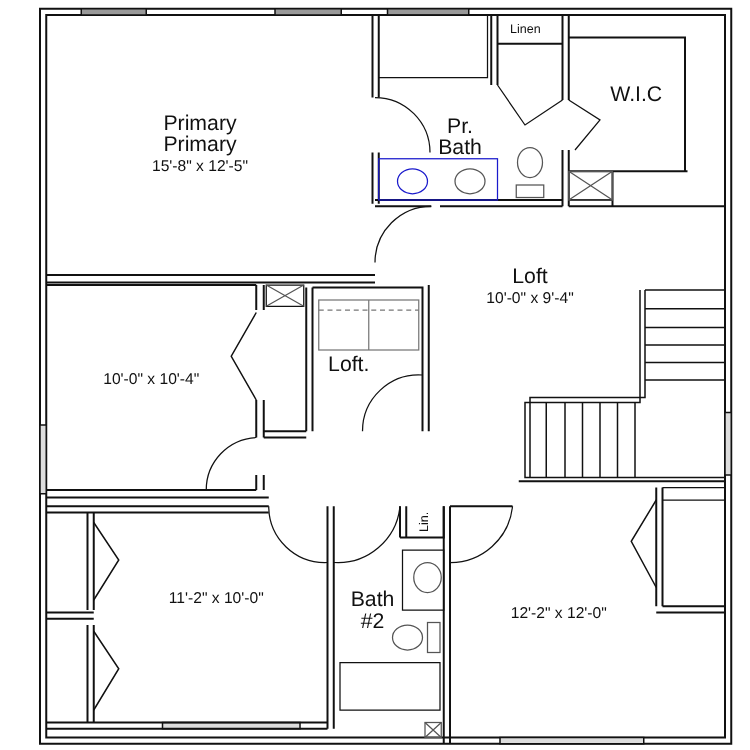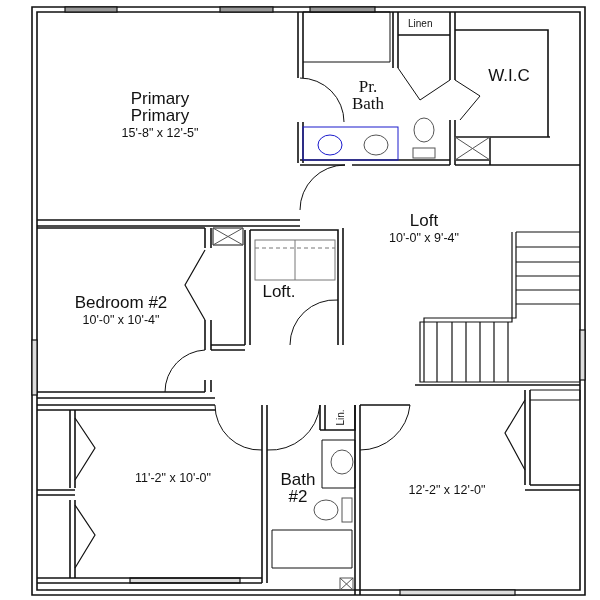--- a/index.html
+++ b/index.html
@@ -172,38 +172,37 @@
     <path d="M255 248 H335" stroke="#777" stroke-dasharray="4 3"></path>
   </g>
 </svg>
 
 <div class="room-label" style="left:160px; top:90px;">
   <span class="room-name">Primary</span>
   <span class="room-name">Primary</span>
   <span class="room-dim">15'-8" x 12'-5"</span>
 </div>
 
-<div class="room-label" style="left:368px; top:78px;font-family:Liberation Serif, serif;">
+<div class="room-label" style="left:368px; top:92px;">
   <span class="room-name">Pr.</span>
   <span class="room-name">Bath</span>
 </div>
 
 <div class="room-label" style="left:509px; top:67px;text-align:right;">
   <span class="room-name">W.I.C</span>
 </div>
 
 <div class="small-label" style="left:408px; top:18px;">Linen</div>
 
 <div class="room-label" style="left:424px; top:212px;">
   <span class="room-name">Loft</span>
   <span class="room-dim">10'-0" x 9'-4"</span>
 </div>
 
 <div class="room-label" style="left:121px; top:294px;">
-  <span class="room-name">Bedroom #2</span>
   <span class="room-dim">10'-0" x 10'-4"</span>
 </div>
 
 <div class="room-label" style="left:279px; top:283px;">
   <span class="room-name">Loft.</span>
 </div>
 
 <div class="room-label" style="left:173px; top:469px;">
   <span class="room-dim">11'-2" x 10'-0"</span>
 </div>

